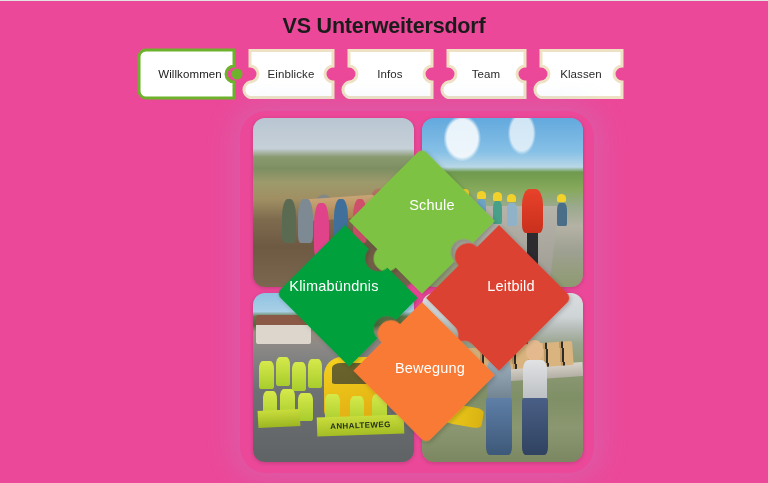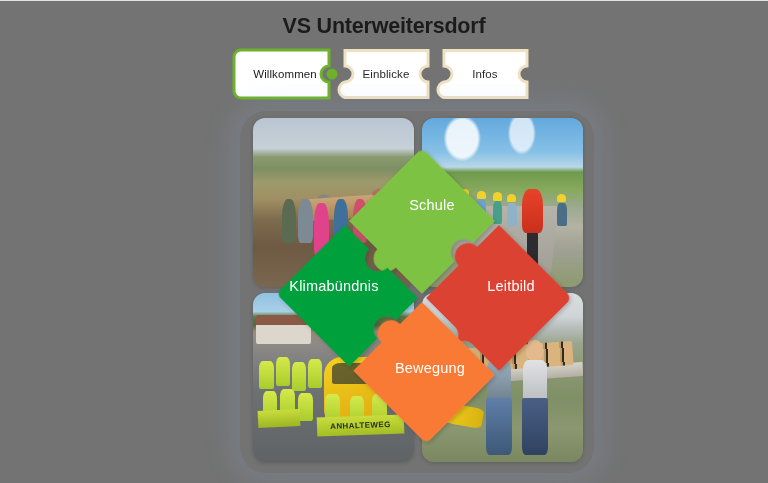--- a/index.html
+++ b/index.html
@@ -5,21 +5,21 @@
   * { box-sizing: border-box; margin: 0; padding: 0; }
   html, body {
     width: 768px; height: 483px;
     background: #ffffff;
     font-family: "Liberation Sans", sans-serif;
     overflow: hidden;
   }
   .page {
     position: relative;
     width: 768px; height: 483px;
-    background: #737373;
+    background: #ec4899;
     border-top: 1px solid #e3e3e3;
   }
 
   
   .title {
     text-align: center;
     font-size: 21.5px;
     font-weight: bold;
     color: #1b1b1b;
     letter-spacing: -0.2px;
@@ -313,21 +313,33 @@
       <span class="label">Einblicke</span>
     </div>
 
     <div class="tab" style="width:100px;margin-left:-1px;">
       <svg width="100" height="50" viewBox="0 0 100 50">
         <path d="M9 1.5 H92 V17 A8 8 0 0 0 92 33 V48.5 H9 A8 8 0 0 1 9 33 A8 8 0 0 0 9 17 Z" fill="#ffffff" stroke="#EFE2C4" stroke-width="3"></path>
       </svg>
       <span class="label">Infos</span>
     </div>
 
-
+    <div class="tab" style="width:94px;margin-left:-1px;">
+      <svg width="94" height="50" viewBox="0 0 94 50">
+        <path d="M9 1.5 H86 V17 A8 8 0 0 0 86 33 V48.5 H9 A8 8 0 0 1 9 33 A8 8 0 0 0 9 17 Z" fill="#ffffff" stroke="#EFE2C4" stroke-width="3"></path>
+      </svg>
+      <span class="label">Team</span>
+    </div>
+
+    <div class="tab" style="width:98px;margin-left:-1px;">
+      <svg width="98" height="50" viewBox="0 0 98 50">
+        <path d="M9 1.5 H90 V17 A8 8 0 0 0 90 33 V48.5 H9 A8 8 0 0 1 9 33 A8 8 0 0 0 9 17 Z" fill="#ffffff" stroke="#EFE2C4" stroke-width="3"></path>
+      </svg>
+      <span class="label">Klassen</span>
+    </div>
 
 
   </div>
 
   <div class="composition">
     <div class="glow"></div>
 
     <div class="photogrid">
 
       <div class="photo ph-field">

